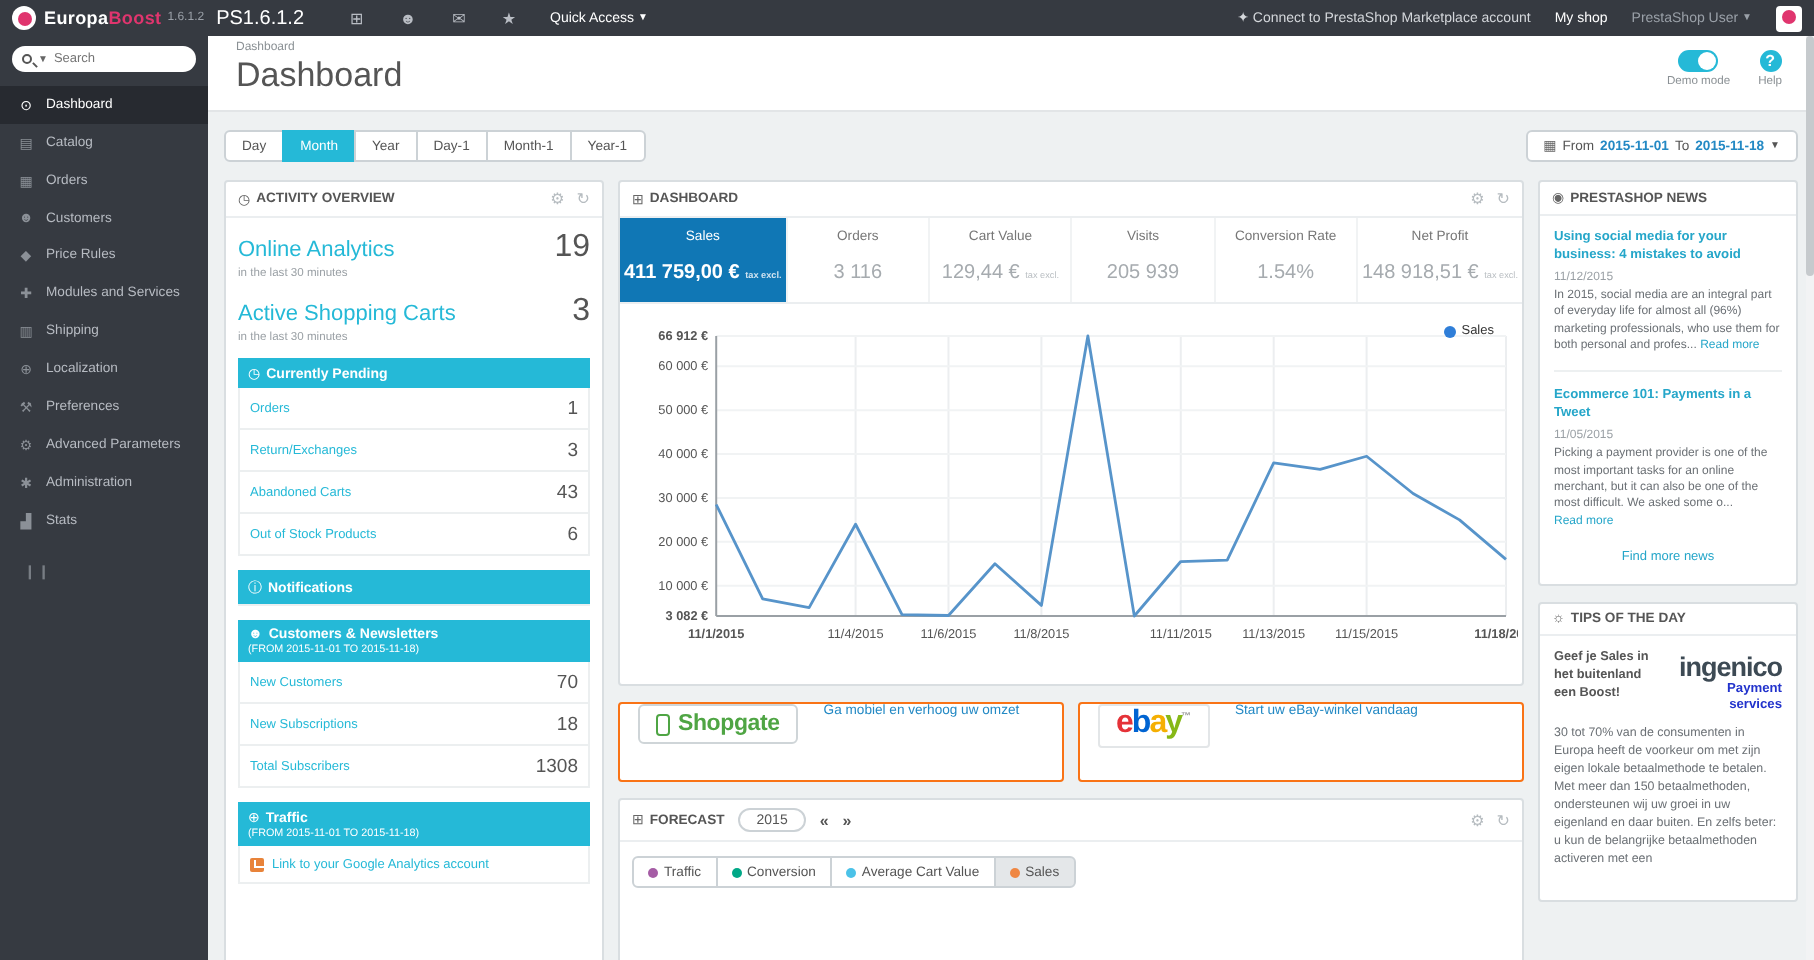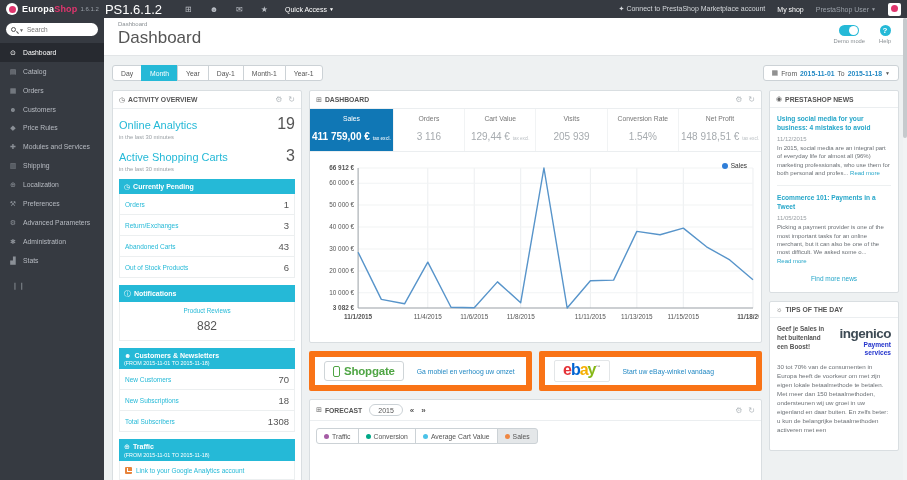--- a/index.html
+++ b/index.html
@@ -6,21 +6,21 @@
   html,body { width:907px; height:480px; overflow:hidden; }
   body { font-family:"Liberation Sans",sans-serif; background:#eef1f2; position:relative; }
 
   
   .topbar { height:18px; background:#363a41; display:flex; align-items:center; padding:0 6px; color:#cfd2d6; position:relative; z-index:10; }
   .logo-circle { width:12px; height:12px; border-radius:50%; background:#fff; position:relative; margin-right:4px; flex:none; }
   .logo-circle::after { content:""; position:absolute; left:2.5px; top:2.5px; width:7px; height:7px; border-radius:50%; background:#e0356e; }
   .brand-name { font-size:9px; font-weight:bold; color:#fff; letter-spacing:.2px; }
   .brand-name .shop { color:#e0356e; }
   .version { font-size:6px; color:#9aa0a8; margin:0 6px 0 3px; }
-  .ps-label { font-size:13px; color:#fff; margin-right:14px; }
+  .ps-label { font-size:10px; color:#fff; margin-right:14px; }
   .top-ico { color:#b9bdc4; font-size:8px; margin:0 9px; cursor:pointer; }
   .quick-access { color:#fff; font-size:7px; margin-left:8px; cursor:pointer; }
   .caret { font-size:5px; vertical-align:1px; }
   .top-right { margin-left:auto; display:flex; align-items:center; gap:12px; }
   .marketplace { color:#d4d7db; font-size:7px; cursor:pointer; }
   .myshop { color:#fff; font-size:7px; cursor:pointer; }
   .user { color:#9aa0a8; font-size:7px; cursor:pointer; }
   .avatar { width:13px; height:13px; background:#fff; border-radius:2px; position:relative; }
   .avatar::after { content:""; position:absolute; left:3px; top:2px; width:7px; height:7px; border-radius:50%; background:#e0356e; }
 
@@ -106,21 +106,21 @@
   .kpi.active .k-value { color:#fff; font-weight:bold; }
   .kpi.active .k-suffix { color:#cfe3f0; }
 
   .chart-wrap { position:relative; padding:4px 2px 0; }
   .chart-wrap svg { display:block; width:100%; height:186px; }
   .legend { position:absolute; top:10px; right:14px; display:flex; align-items:center; gap:3px; font-size:6.5px; color:#333; cursor:pointer; }
   .legend-dot { width:6px; height:6px; border-radius:50%; }
 
   
   .banner-row { display:flex; gap:7px; margin-bottom:8px; }
-  .banner { flex:1; background:#fff; border:6px solid #f97316; border-radius:2px; height:40px; display:flex; align-items:center; padding:0 9px; gap:13px; }
+  .banner { flex:1; background:#fff; border:1px solid #f97316; border-radius:2px; height:40px; display:flex; align-items:flex-start; padding:0 9px; gap:13px; }
   .shopgate-logo { border:1px solid #cfd5d8; border-radius:3px; padding:3px 8px; display:flex; align-items:center; gap:4px; }
   .phone-icon { width:7px; height:11px; border:1.3px solid #4fa544; border-radius:2px; }
   .shopgate-name { color:#4fa544; font-size:11.5px; font-weight:bold; letter-spacing:-.2px; }
   .ebay-logo { border:1px solid #e3e6e8; border-radius:2px; padding:1px 8px 3px; font-size:16px; font-weight:bold; letter-spacing:-1px; line-height:1; }
   .ebay-logo sup { font-size:5px; letter-spacing:0; color:#999; }
   .e-red{color:#e53238}.e-blue{color:#0064d2}.e-yel{color:#f5af02}.e-grn{color:#86b817}
   .banner-link { color:#2389c4; font-size:6.8px; cursor:pointer; }
 
   
   .year-pill { border:1px solid #ccd2d6; border-radius:8px; padding:1.5px 8px; font-size:7px; color:#555; margin-left:7px; }
@@ -151,21 +151,21 @@
   .tips-text { color:#6b7075; font-size:6.2px; line-height:1.45; }
 
   .v-scrollbar { position:absolute; right:0; top:18px; bottom:0; width:4px; background:#f2f3f4; }
   .v-scrollbar .thumb { position:absolute; top:0; width:4px; height:120px; background:#c6cacd; border-radius:2px; }
 </style>
 </head>
 <body>
 
 <div class="topbar">
   <span class="logo-circle"></span>
-  <span class="brand-name"><span>Europa</span><span class="shop">Shop</span></span>
+  <span class="brand-name"><span>Europa</span><span class="shop">Boost</span></span>
   <span class="version">1.6.1.2</span>
   <span class="ps-label">PS1.6.1.2</span>
   <span class="top-ico">⊞</span>
   <span class="top-ico">☻</span>
   <span class="top-ico">✉</span>
   <span class="top-ico">★</span>
   <span class="quick-access"><span>Quick Access</span> <span class="caret">▼</span></span>
   <div class="top-right">
     <span class="marketplace"><span>✦</span> <span>Connect to PrestaShop Marketplace account</span></span>
     <span class="myshop">My shop</span>
@@ -309,24 +309,20 @@
                 <span class="lbl">Abandoned Carts</span>
                 <span class="val">43</span>
               </div>
             <div class="sec-row">
                 <span class="lbl">Out of Stock Products</span>
                 <span class="val">6</span>
               </div>
 
             <div class="sec-head"><span class="ico">ⓘ</span><span>Notifications</span></div>
             <div class="notif-grid">
-              <div class="notif-cell">
-                  <div class="lbl">Product Reviews</div>
-                  <div class="val">882</div>
-                </div>
             </div>
 
             <div class="sec-head"><span class="ico">☻</span><span>Customers &amp; Newsletters</span><span class="sec-sub">(FROM 2015-11-01 TO 2015-11-18)</span></div>
             <div class="sec-row">
                 <span class="lbl">New Customers</span>
                 <span class="val">70</span>
               </div>
             <div class="sec-row">
                 <span class="lbl">New Subscriptions</span>
                 <span class="val">18</span>

